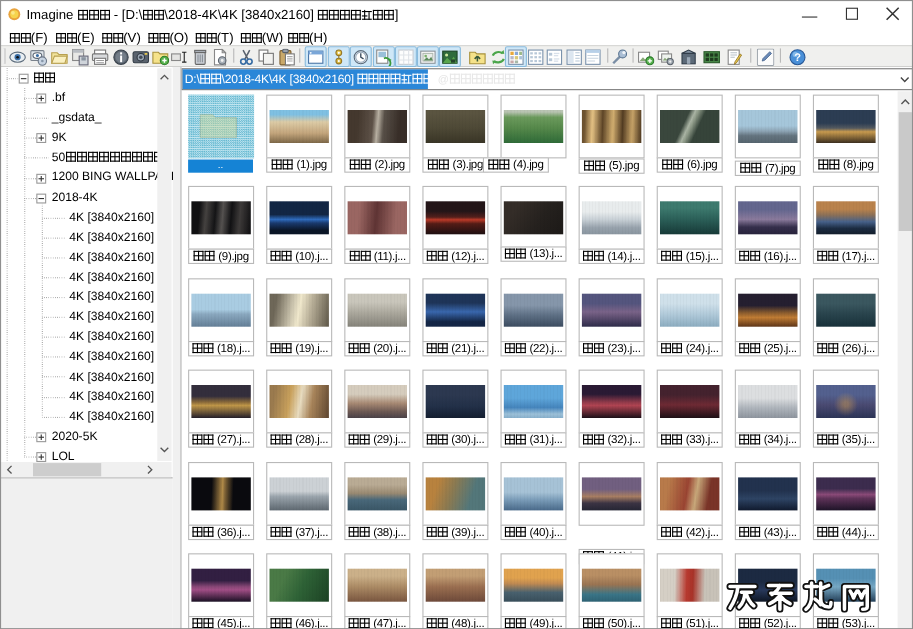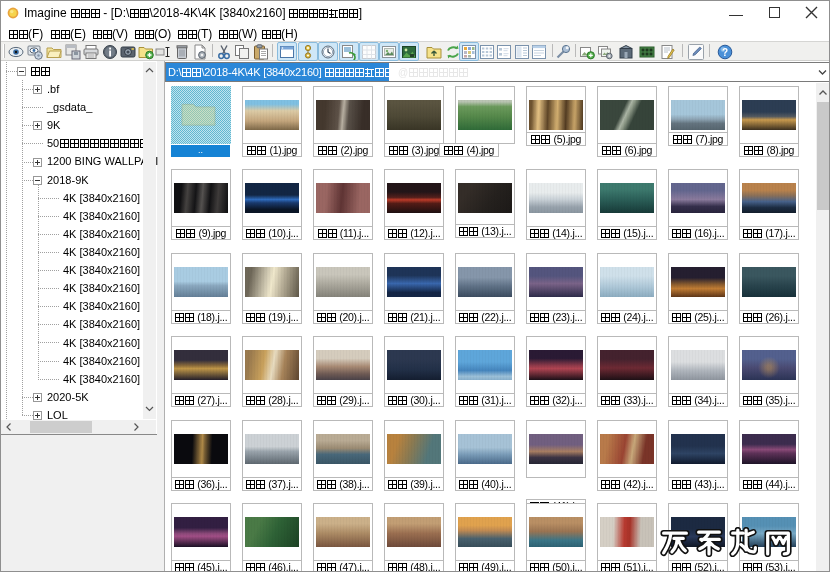--- a/index.html
+++ b/index.html
@@ -312,21 +312,21 @@
 <div class="hdot" style="left:22px;top:125px;width:11px"></div>
 <div class="tbox pl" style="left:33px;top:121px"></div>
 <div class="tl" style="left:47px;top:116px">9K</div>
 <div class="hdot" style="left:22px;top:143px;width:22px"></div>
 <div class="tl" style="left:47px;top:134px">50<i class="k"></i><i class="k"></i><i class="k"></i><i class="k"></i><i class="k"></i><i class="k"></i><i class="k"></i><i class="k"></i><i class="k"></i></div>
 <div class="hdot" style="left:22px;top:162px;width:11px"></div>
 <div class="tbox pl" style="left:33px;top:158px"></div>
 <div class="tl" style="left:47px;top:152px">1200 BING WALLPAPI</div>
 <div class="hdot" style="left:22px;top:180px;width:11px"></div>
 <div class="tbox" style="left:33px;top:176px"></div>
-<div class="tl" style="left:47px;top:171px">2018-9K</div>
+<div class="tl" style="left:47px;top:171px">2018-4K</div>
 <div class="hdot" style="left:38px;top:198px;width:22px"></div>
 <div class="tl" style="left:63px;top:189px">4K [3840x2160] <i class="k"></i></div>
 <div class="hdot" style="left:38px;top:216px;width:22px"></div>
 <div class="tl" style="left:63px;top:207px">4K [3840x2160] <i class="k"></i></div>
 <div class="hdot" style="left:38px;top:234px;width:22px"></div>
 <div class="tl" style="left:63px;top:225px">4K [3840x2160] <i class="k"></i></div>
 <div class="hdot" style="left:38px;top:252px;width:22px"></div>
 <div class="tl" style="left:63px;top:243px">4K [3840x2160] <i class="k"></i></div>
 <div class="hdot" style="left:38px;top:270px;width:22px"></div>
 <div class="tl" style="left:63px;top:261px">4K [3840x2160] <i class="k"></i></div>
@@ -388,29 +388,29 @@
     <div class="ph" style="background:linear-gradient(#5a5440 10%,#4e4936 55%,#393526)"></div>
   </div>
 <div class="lab" style="left:384px;top:143px"><i class="k"></i><i class="k"></i> (3).jpg</div>
 <div class="card" style="left:455px;top:86px">
     <div class="ph" style="background:linear-gradient(#b9c4b2 6%,#6b9a5c 22%,#55884a 55%,#2f6b38)"></div>
   </div>
 <div class="lab" style="left:439px;top:143px"><i class="k"></i><i class="k"></i> (4).jpg</div>
 <div class="card" style="left:526px;top:86px">
     <div class="ph" style="background:linear-gradient(92deg,#6e5330 5%,#e5c284 18%,#5e4527 35%,#d3af70 52%,#533c22 68%,#c8a468 84%,#4a351e)"></div>
   </div>
-<div class="lab" style="left:526px;top:132px"><i class="k"></i><i class="k"></i> (5).jpg</div>
+<div class="lab" style="left:526px;top:144px"><i class="k"></i><i class="k"></i> (5).jpg</div>
 <div class="card" style="left:597px;top:86px">
     <div class="ph" style="background:linear-gradient(115deg,#3a473d 40%,#aab4a4 48%,#8e9a88 52%,#36443a 62%)"></div>
   </div>
 <div class="lab" style="left:597px;top:143px"><i class="k"></i><i class="k"></i> (6).jpg</div>
 <div class="card" style="left:668px;top:86px">
     <div class="ph" style="background:linear-gradient(#a5c6da 48%,#8da4b4 64%,#64747f 78%,#56656f)"></div>
   </div>
-<div class="lab" style="left:668px;top:132px"><i class="k"></i><i class="k"></i> (7).jpg</div>
+<div class="lab" style="left:668px;top:146px"><i class="k"></i><i class="k"></i> (7).jpg</div>
 <div class="card" style="left:739px;top:86px">
     <div class="ph" style="background:linear-gradient(#2c3d53 40%,#545a60 55%,#c89a4e 66%,#3c3020)"></div>
   </div>
 <div class="lab" style="left:739px;top:143px"><i class="k"></i><i class="k"></i> (8).jpg</div>
 <div class="card" style="left:171px;top:169px">
     <div class="ph" style="background:linear-gradient(95deg,#101012 14%,#454240 25%,#141416 40%,#555250 52%,#111113 66%,#3e3b3a 80%,#0e0e10)"></div>
   </div>
 <div class="lab" style="left:171px;top:226px"><i class="k"></i><i class="k"></i> (9).jpg</div>
 <div class="card" style="left:242px;top:169px">
     <div class="ph" style="background:linear-gradient(#122644 40%,#2e6bbd 55%,#1a3a6e 66%,#0a1526 88%)"></div>

